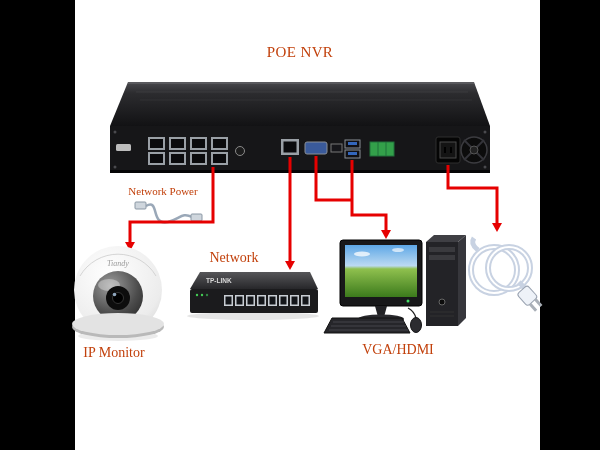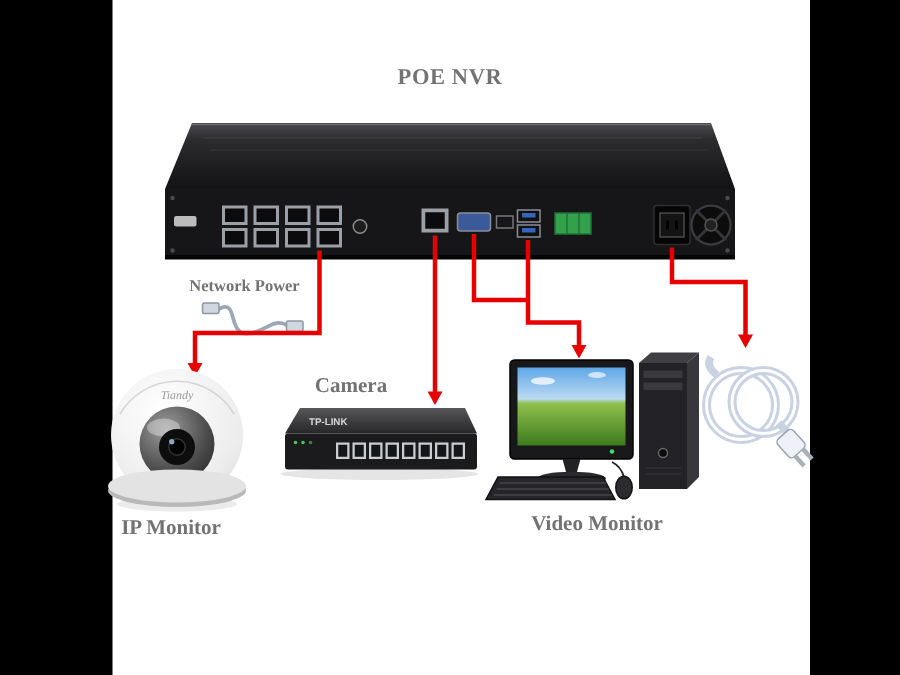--- a/index.html
+++ b/index.html
@@ -3,21 +3,21 @@
 <meta charset="utf-8">
 <style>
   * { margin:0; padding:0; box-sizing:border-box; }
   html,body { width:600px; height:450px; }
   body { background:#fff; font-family:"Liberation Serif", serif; }
   .stage { position:relative; width:600px; height:450px; background:#ffffff; overflow:hidden; }
   .bar { position:absolute; top:0; height:450px; background:#000; }
   .bar-left { left:0; width:75px; }
   .bar-right { left:540px; width:60px; }
   svg.scene { position:absolute; left:0; top:0; display:block; }
-  .lbl { position:absolute; color:#737373; font-weight:bold; transform:translateX(-50%);
+  .lbl { position:absolute; color:#c2410c; font-weight:normal; transform:translateX(-50%);
          white-space:nowrap; line-height:1.15; }
   .lbl-title { left:300px; top:44px; font-size:15px; letter-spacing:.4px; }
   .lbl-netcable { left:163px; top:185px; font-size:11px; }
   .lbl-router { left:234px; top:250px; font-size:14px; }
   .lbl-ipcam { left:114px; top:345px; font-size:14px; }
   .lbl-monitor { left:398px; top:342px; font-size:14px; text-align:center; }
   .lbl-power { left:496px; top:314px; font-size:14px; }
 </style>
 </head>
 <body>
@@ -215,19 +215,19 @@
       <g transform="translate(524,292) rotate(48)">
         <rect x="-3" y="-7" width="16" height="14" rx="3" fill="#eef2f8" stroke="#99a2b0" stroke-width="1"></rect>
         <rect x="13" y="-5" width="9" height="3" fill="#aab0b8"></rect>
         <rect x="13" y="2" width="9" height="3" fill="#aab0b8"></rect>
       </g>
     </g>
   </svg>
 
   <div class="lbl lbl-title">POE NVR</div>
   <div class="lbl lbl-netcable">Network Power</div>
-  <div class="lbl lbl-router">Camera</div>
+  <div class="lbl lbl-router">Network</div>
   <div class="lbl lbl-ipcam">IP Monitor</div>
   <div class="lbl lbl-monitor">
-    <div>Video Monitor</div>
+    <div>VGA/HDMI</div>
   </div>
 
 </div>
 
 </body></html>

